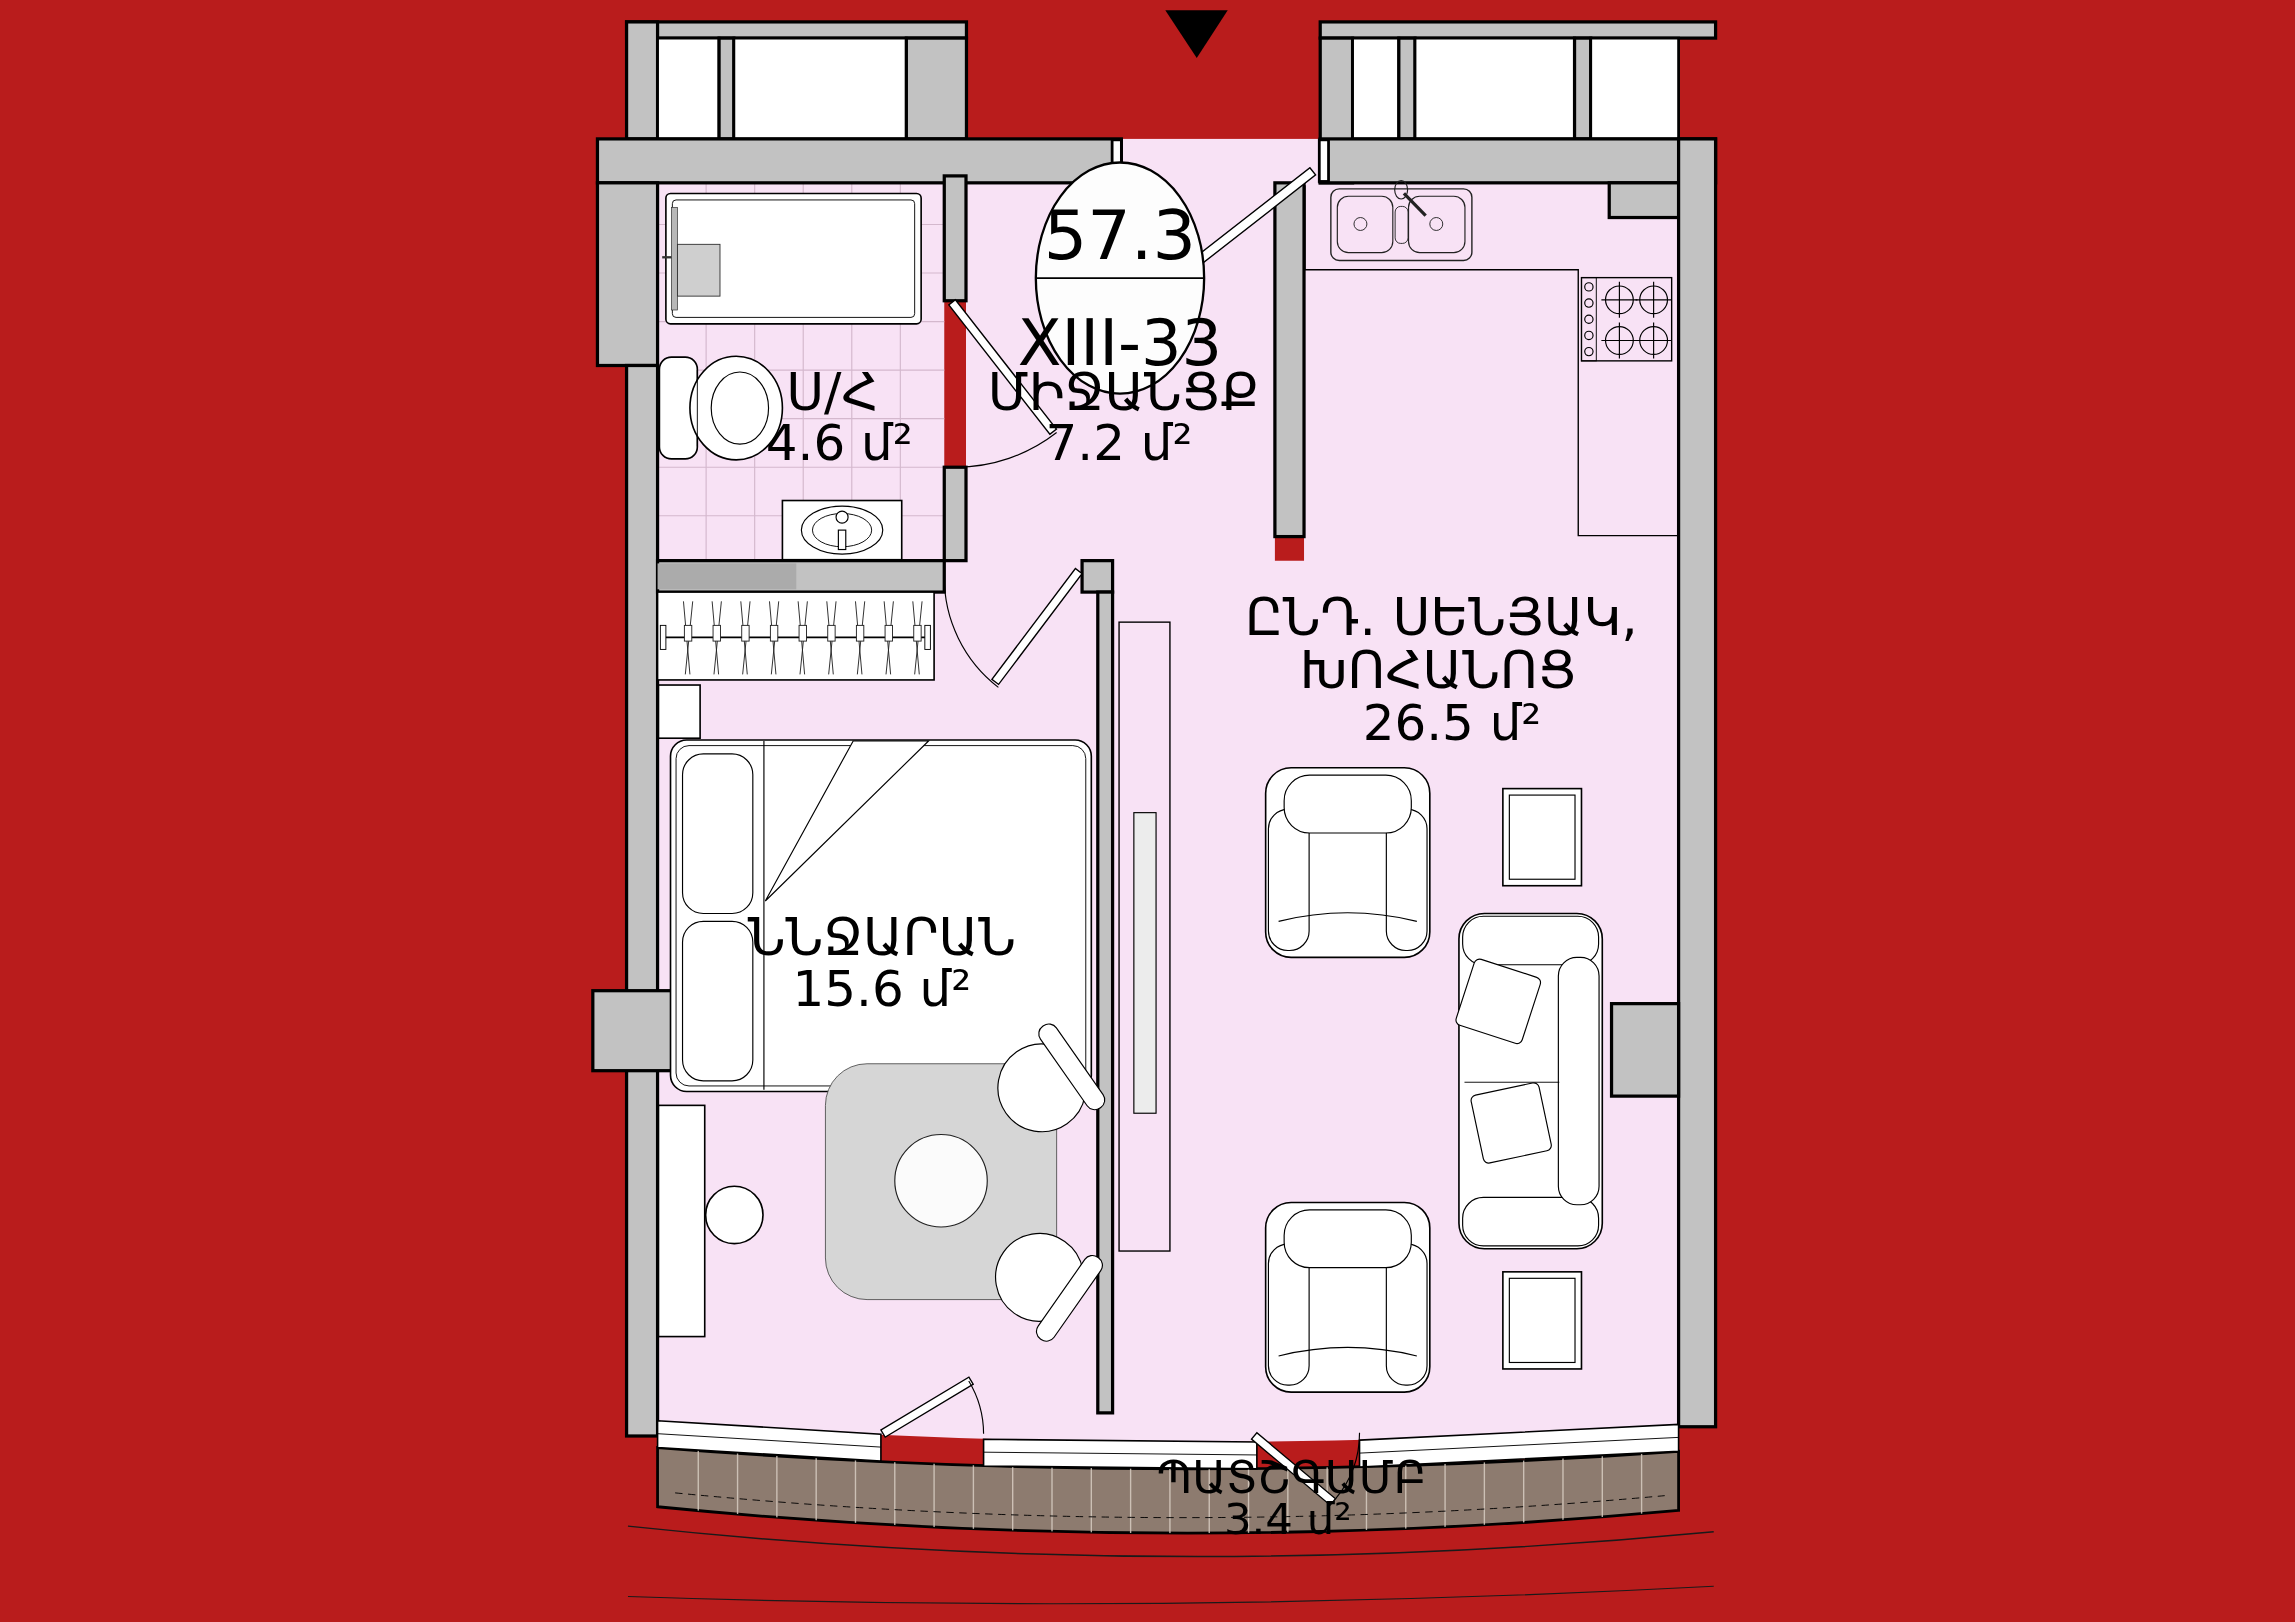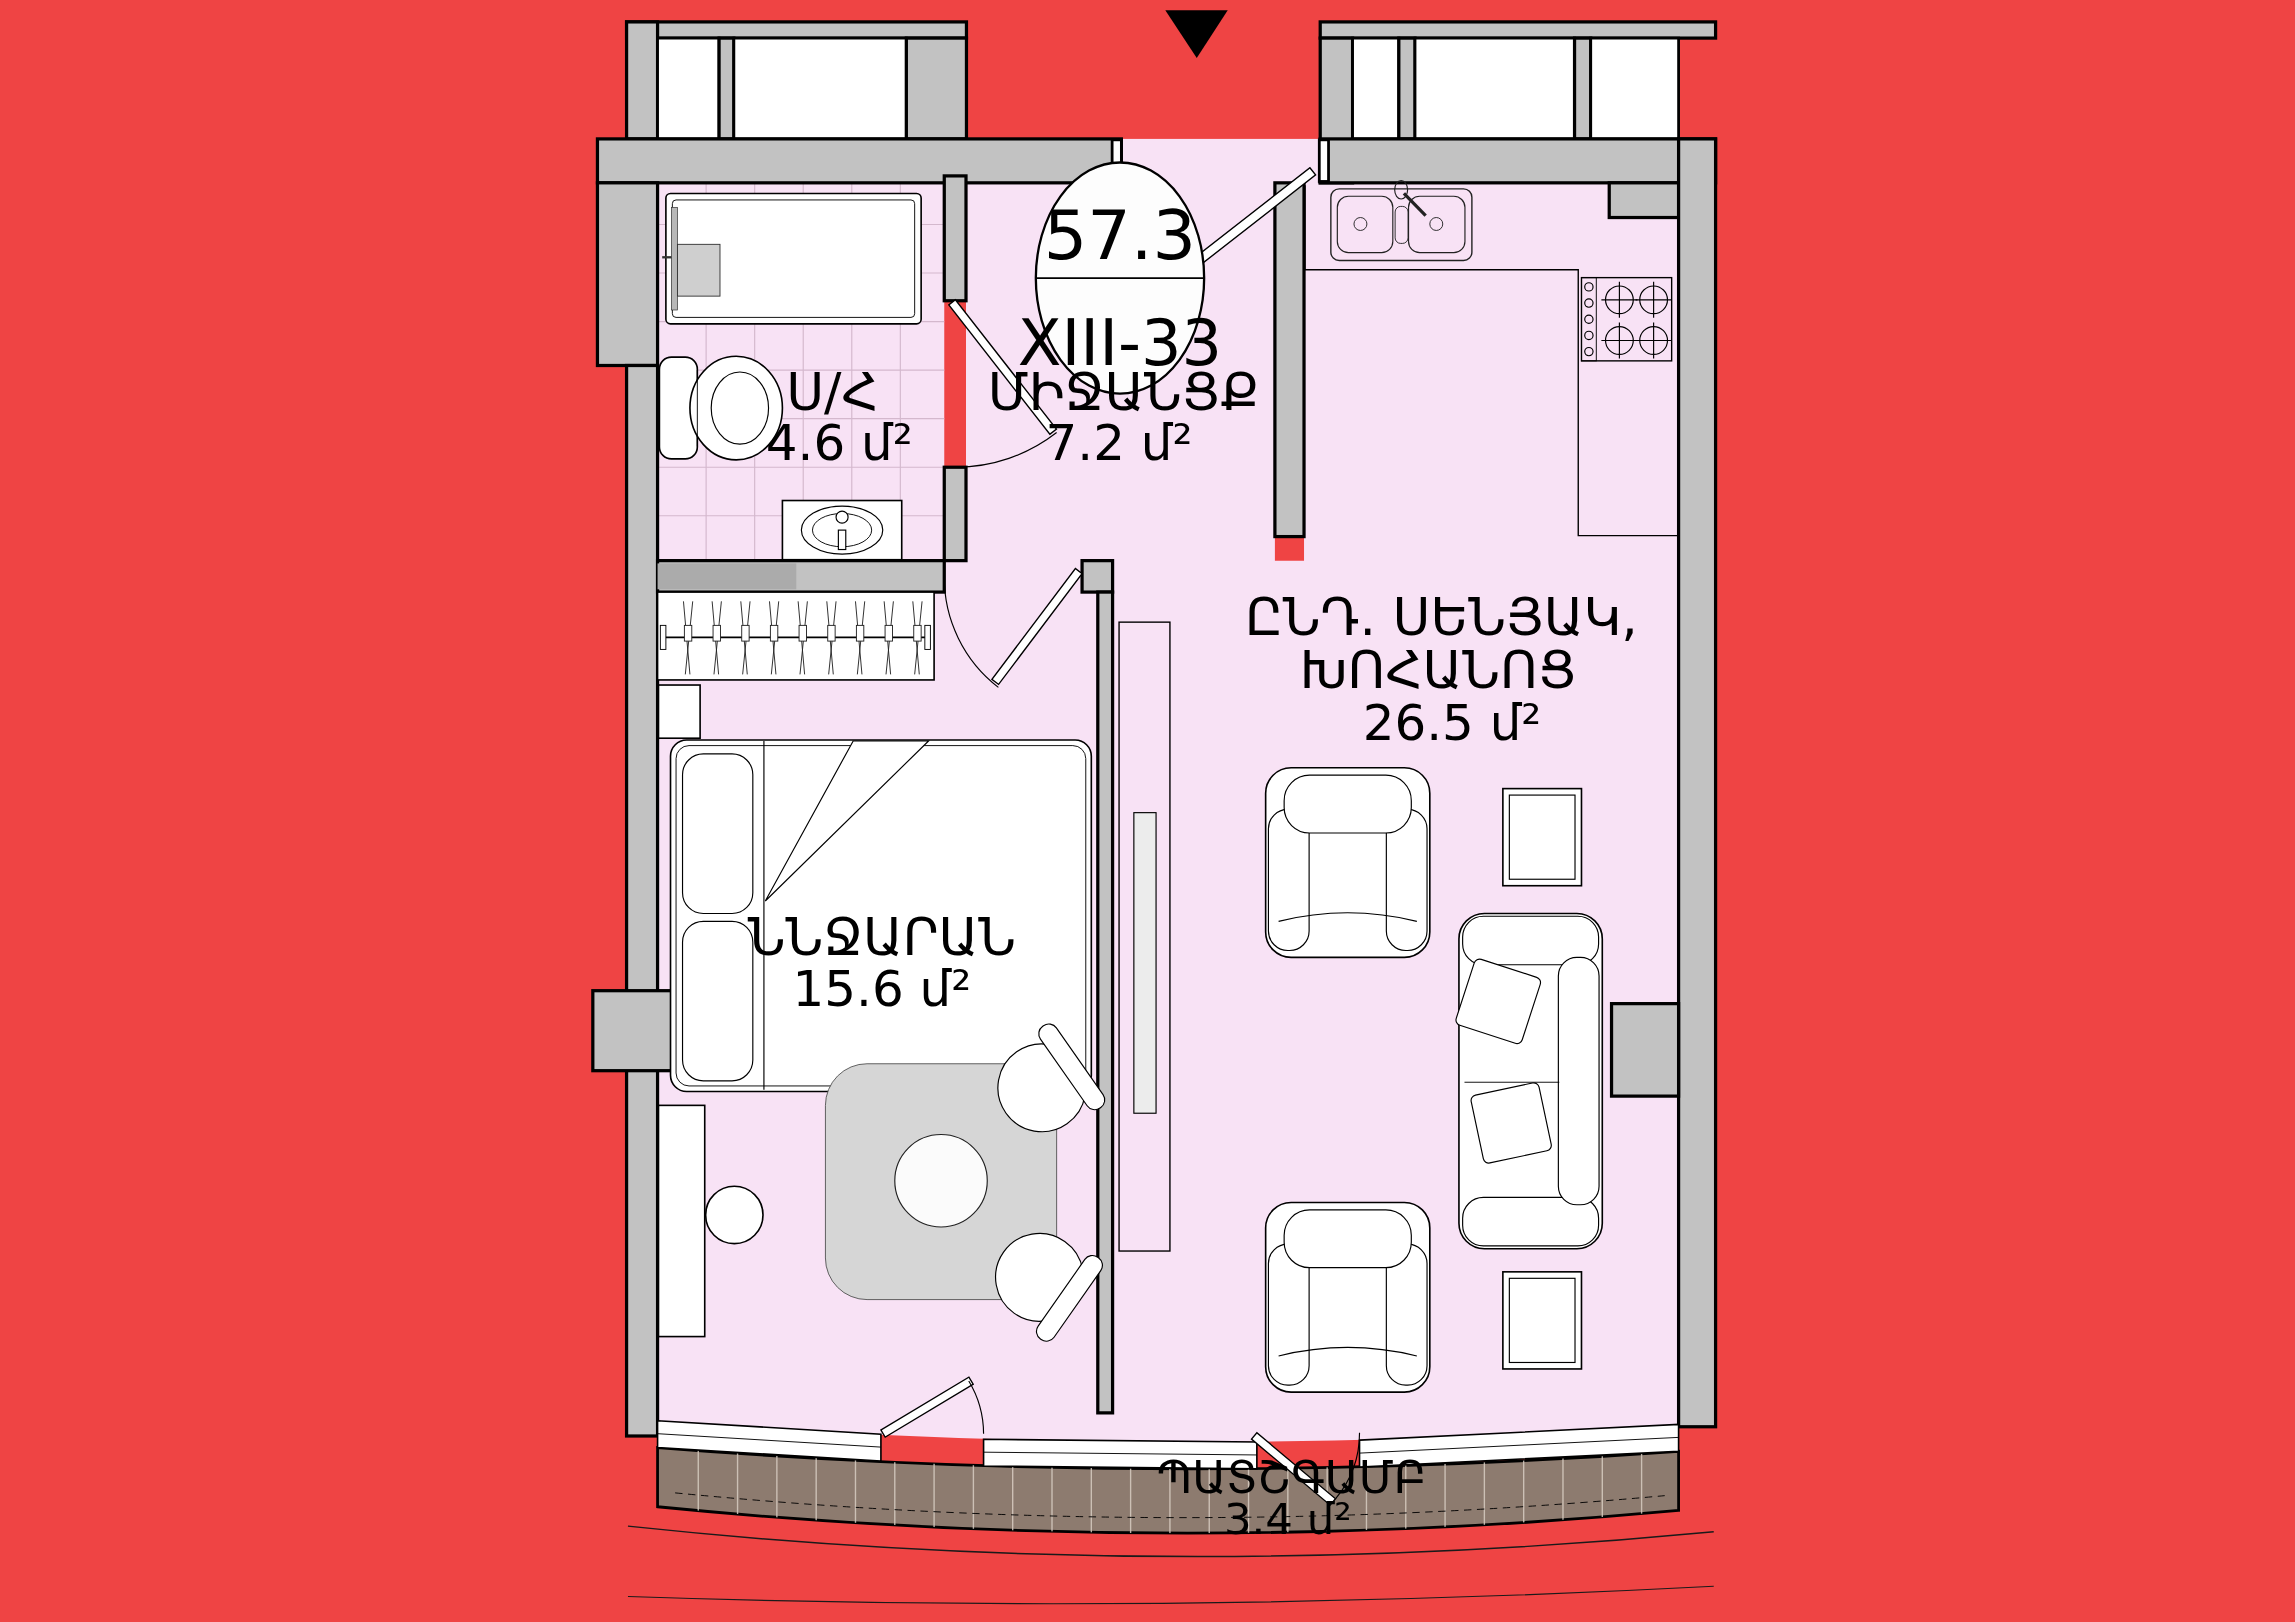--- a/index.html
+++ b/index.html
@@ -1,16 +1,16 @@
 <!DOCTYPE html>
 <html style="font-size:7.4px"><head>
 <meta charset="utf-8">
 <style>
   html,body{margin:0;padding:0;background:#ffffff;}
-  .page{position:relative;width:2295px;height:1623px;background:#ef4444;overflow:hidden;}
+  .page{position:relative;width:2295px;height:1623px;background:#b91c1c;overflow:hidden;}
   svg{display:block;}
   text{font-family:"DejaVu Sans","Liberation Sans",sans-serif;fill:#000;}
   .room-name{font-size:112px;}
   .room-area{font-size:108px;}
   .balcony-name{font-size:96px;}
   .balcony-area{font-size:94px;}
   .badge-top{font-size:148px;}
   .badge-bottom{font-size:138px;}
   .wall{fill:#c2c2c2;stroke:#000;stroke-width:7;}
   .win{fill:#ffffff;stroke:#000;stroke-width:6;}

